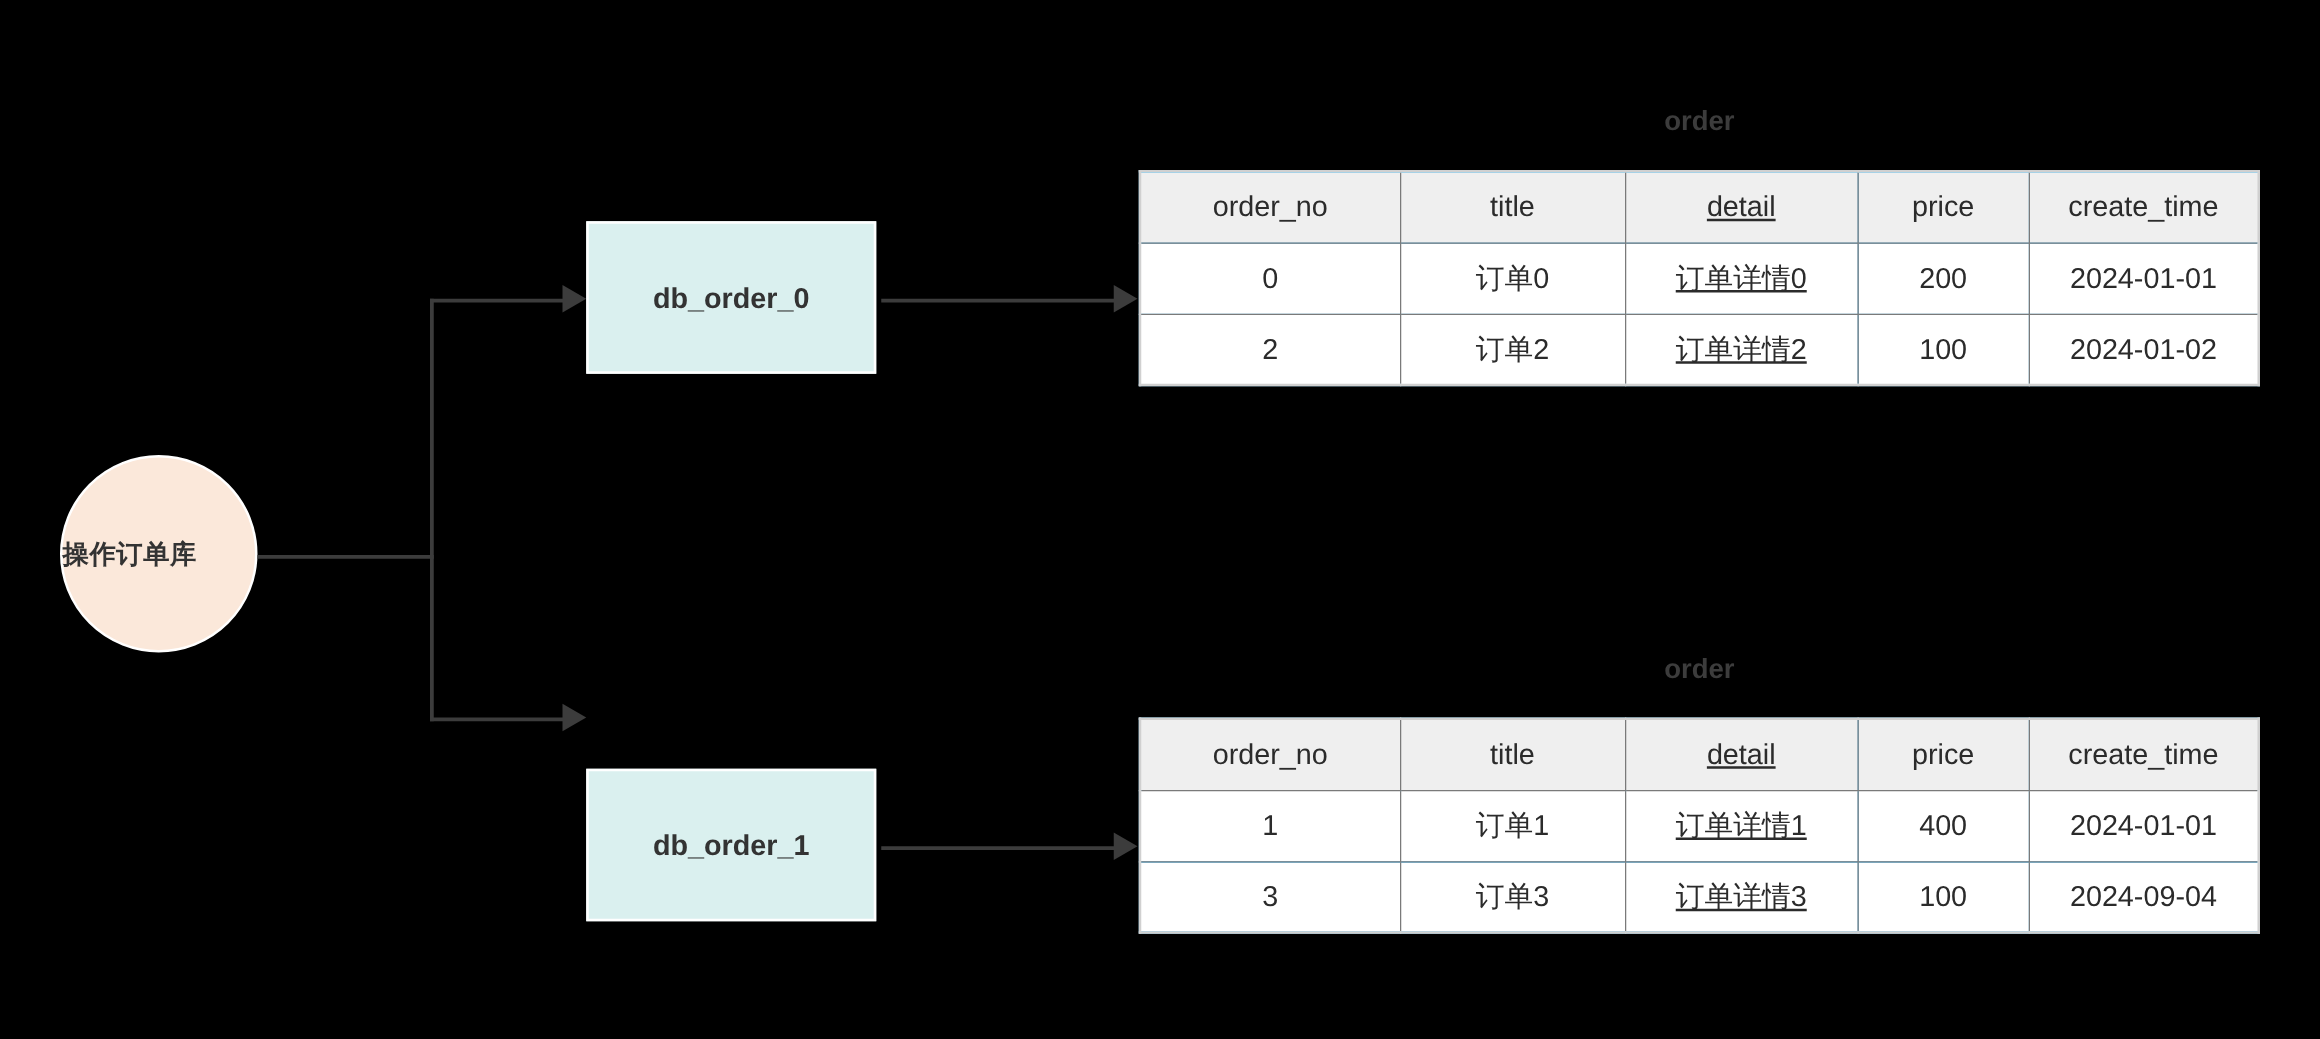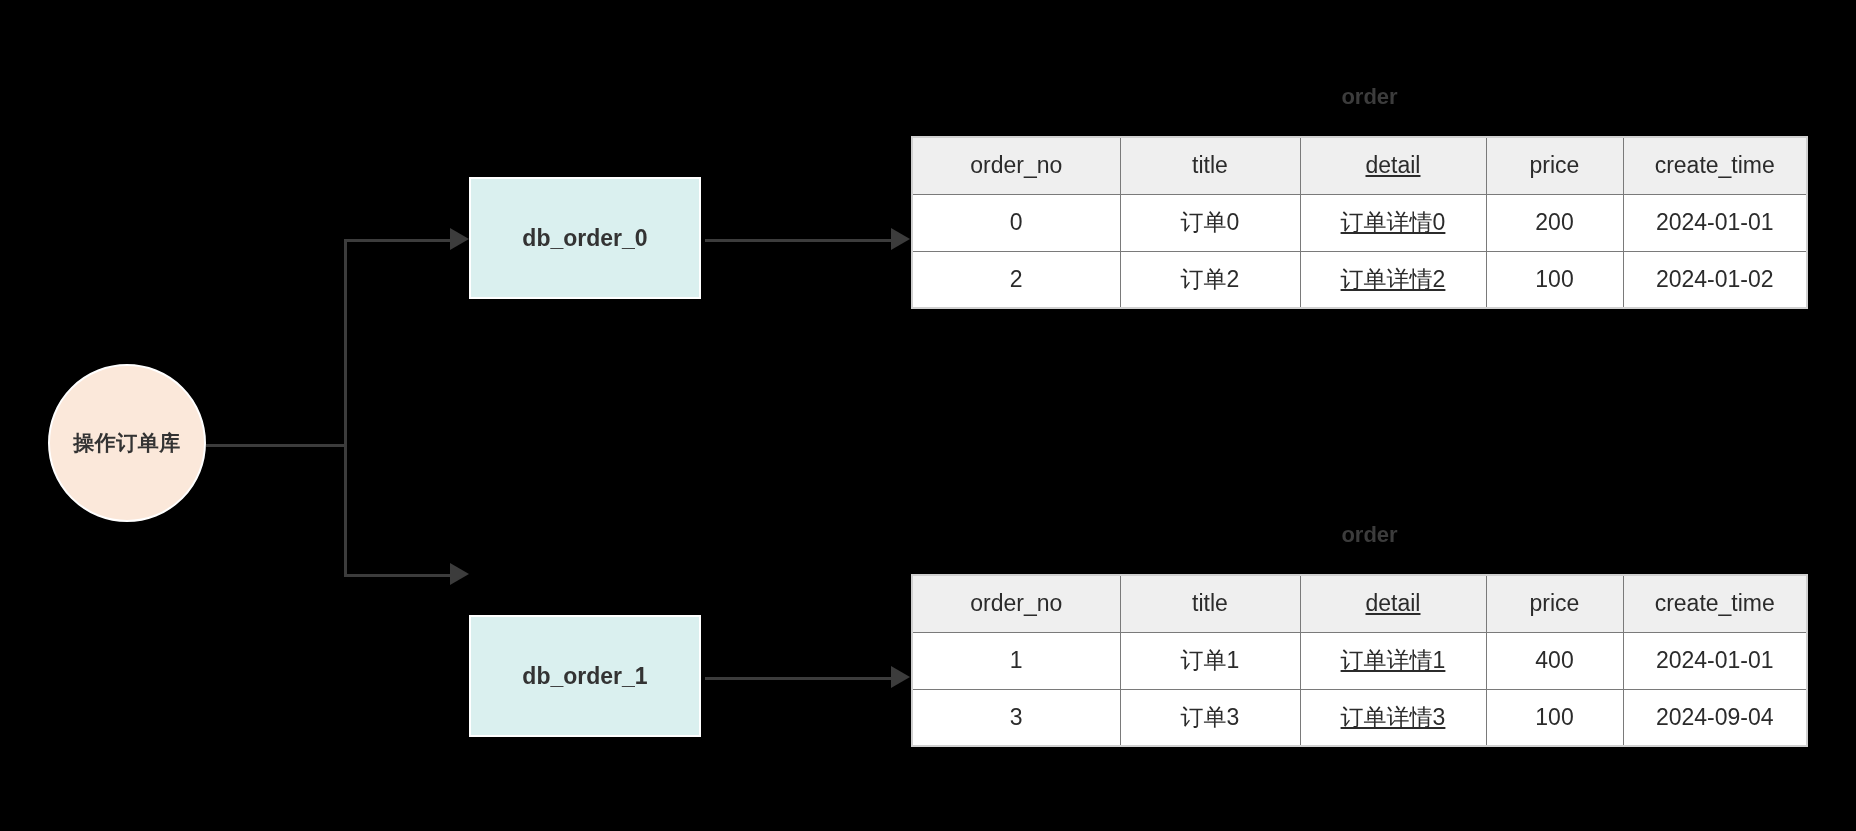--- a/index.html
+++ b/index.html
@@ -22,21 +22,21 @@
     left: 48px;
     top: 364px;
     width: 158px;
     height: 158px;
     border-radius: 50%;
     background: #fbe8da;
     border: 2px solid #ffffff;
     box-sizing: border-box;
     display: flex;
     align-items: center;
-    justify-content: center;
+    justify-content: flex-start;
   }
   .circle-node .label {
     font-size: 21px;
     font-weight: bold;
     color: #333333;
     letter-spacing: 0.5px;
     white-space: nowrap;
   }
 
   
@@ -78,21 +78,21 @@
     border-top: 11px solid transparent;
     border-bottom: 11px solid transparent;
     border-left: 19px solid #3c3c3c;
   }
 
   
   .table-group { position: absolute; }
   .table-title {
     position: absolute;
     top: -52px;
-    left: 10px;
+    left: 0;
     width: 100%;
     text-align: center;
     font-size: 22px;
     font-weight: bold;
     color: #3c3c3c;
   }
   table.data-table {
     border-collapse: collapse;
     table-layout: fixed;
     background: #7dd3fc;

